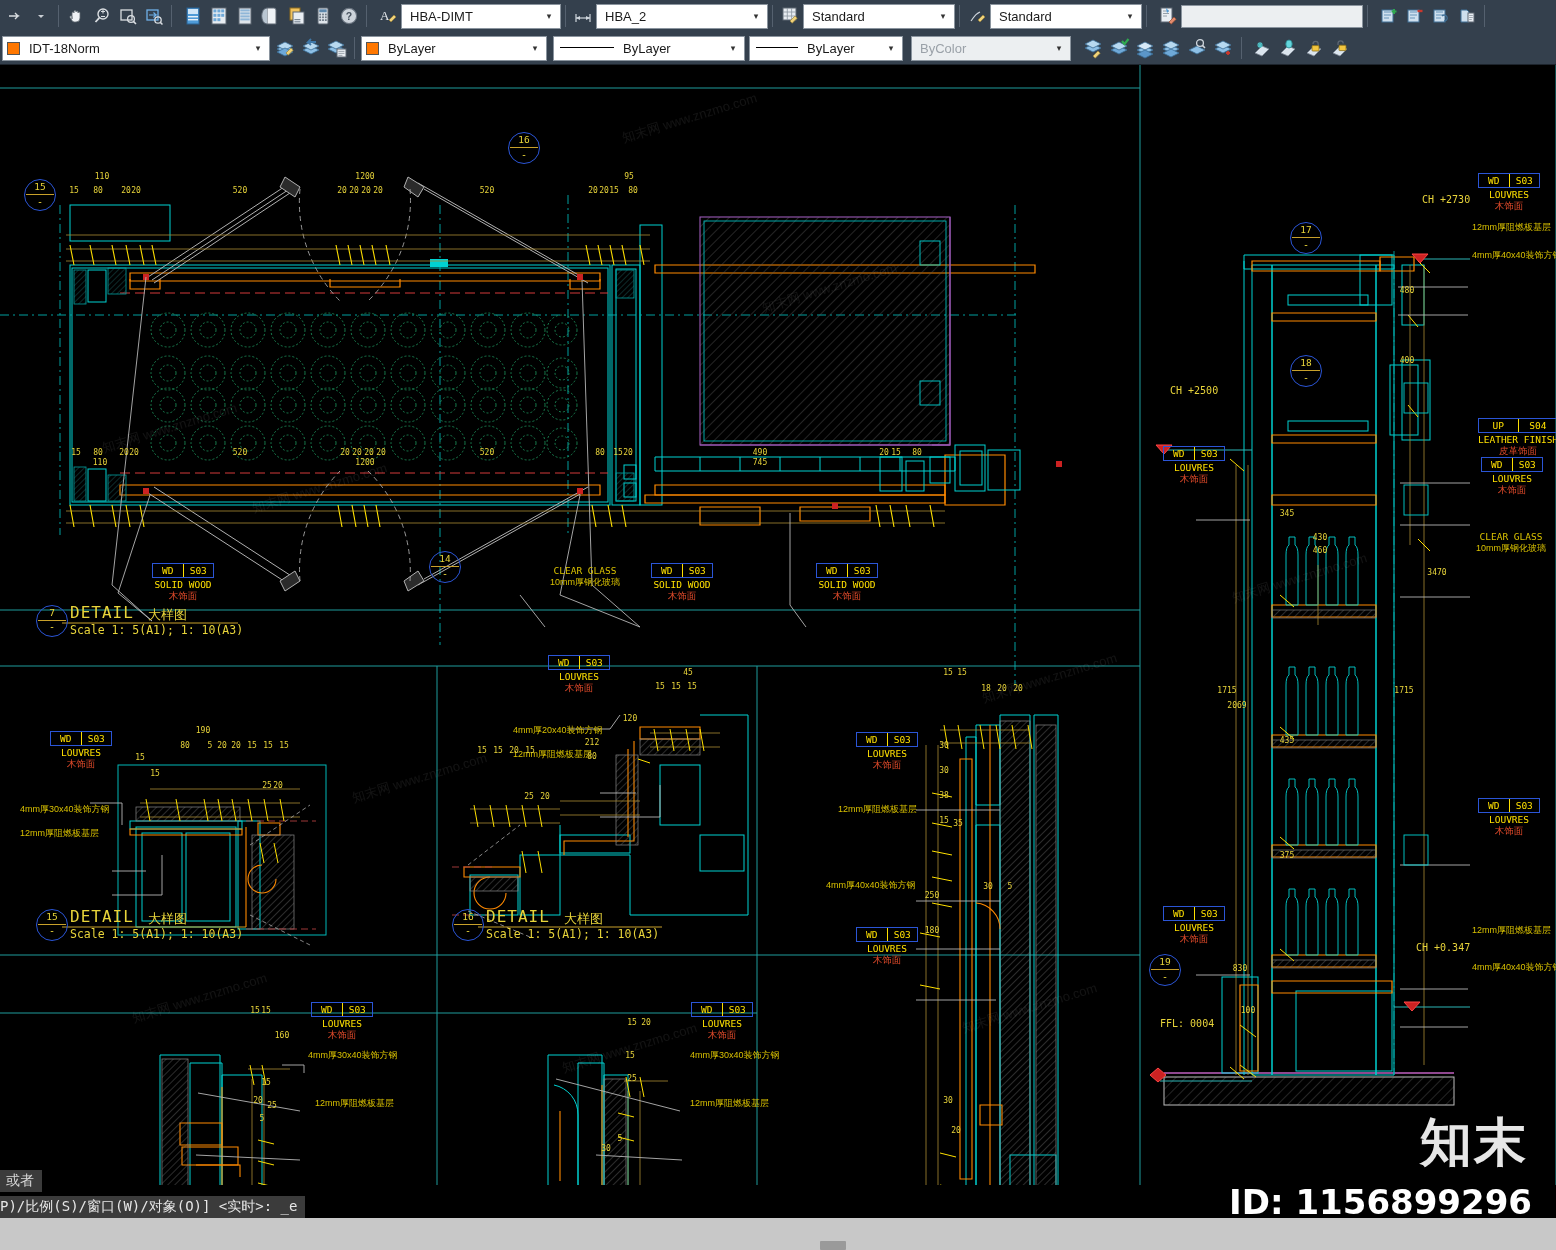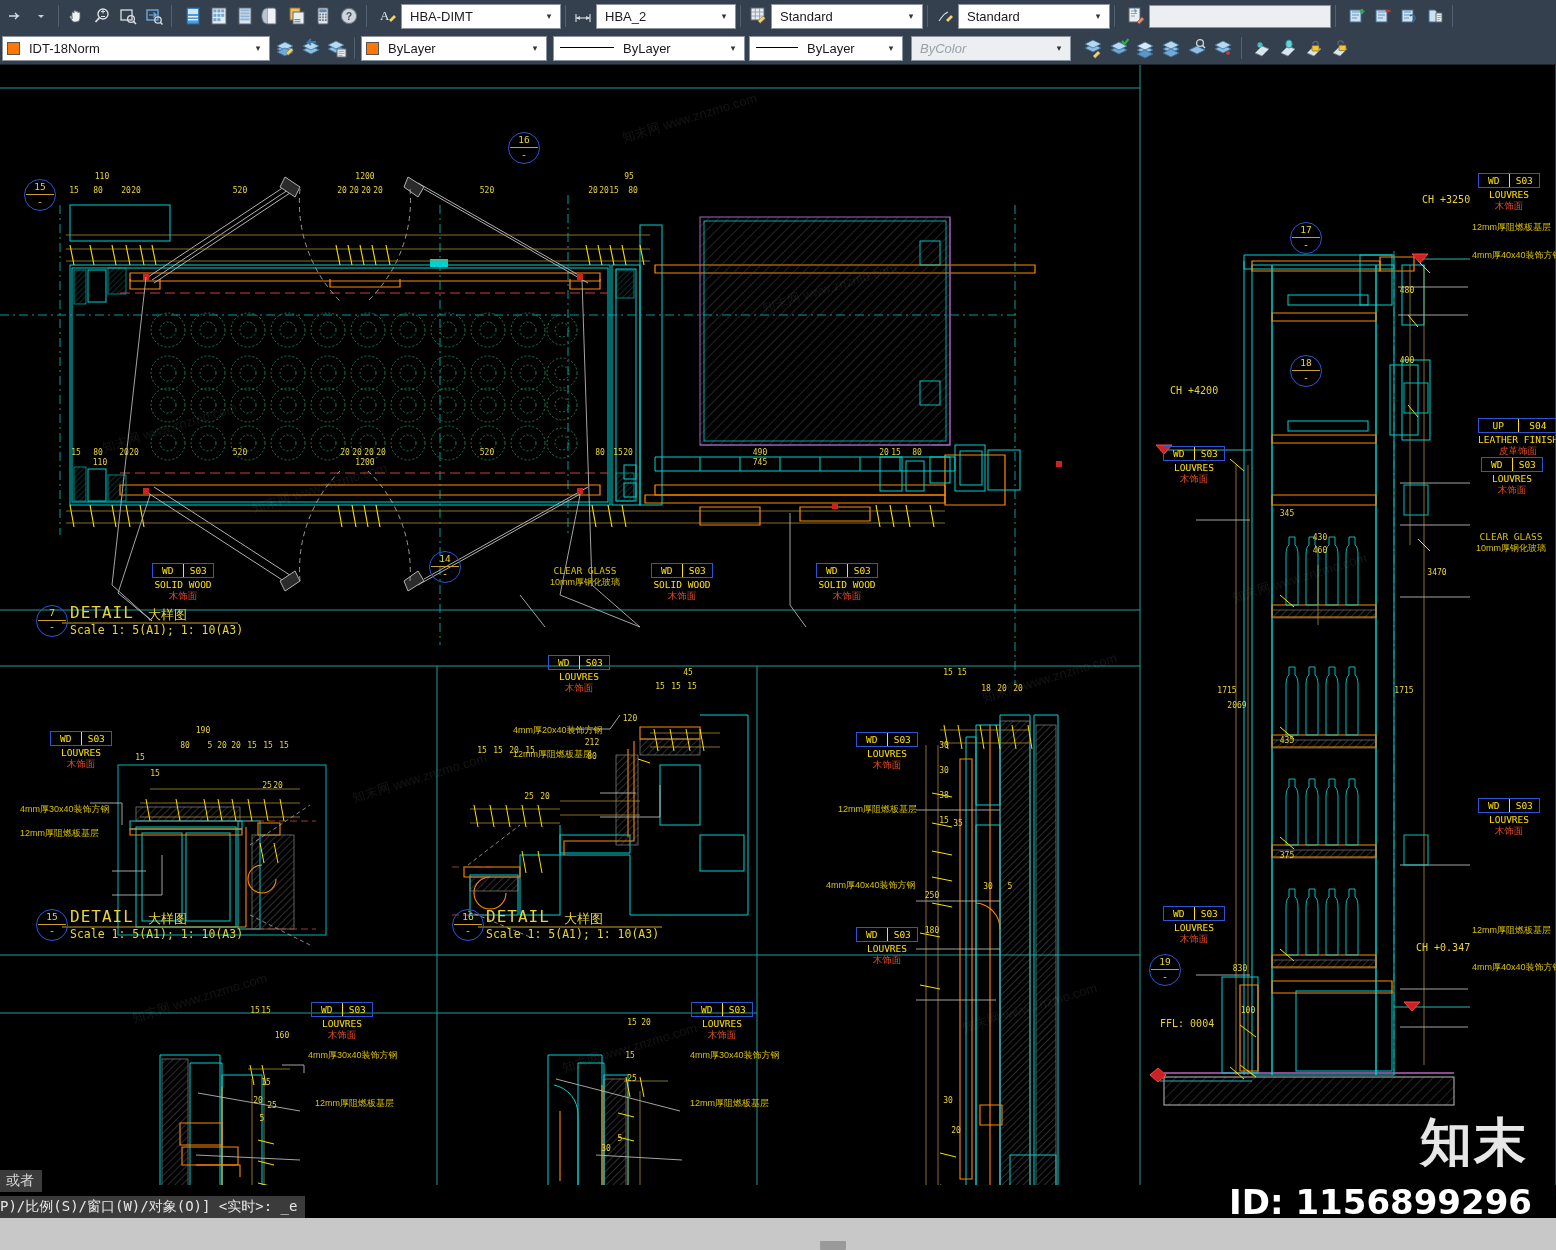--- a/index.html
+++ b/index.html
@@ -35,21 +35,21 @@
   .combo {
     height:25px; background:#fff; border:1px solid #8a949e;
     display:flex; align-items:center; position:relative;
     font-size:13px; color:#1a1a1a; padding:0 4px;
   }
   .combo .cval { flex:1; overflow:hidden; white-space:nowrap; padding-left:4px; }
   .combo .carrow {
     width:14px; text-align:center; color:#333; font-size:9px;
     font-family:"DejaVu Sans", sans-serif;
   }
-  .combo.disabled { background:#eceff1; color:#9aa1a8;font-style:italic; }
+  .combo.disabled { background:#eceff1; color:#9aa1a8; }
   .combo.disabled .cval { color:#9aa1a8; }
 
   .swatch { width:13px; height:13px; margin-right:5px; border:1px solid #555; flex:0 0 auto; }
   .lineprev { width:58px; height:10px; margin-right:3px; position:relative; flex:0 0 auto; }
   .lineprev::after {
     content:""; position:absolute; left:2px; right:2px; top:4px; height:1px; background:#000;
   }
 
   .textbox {
     height:23px; background:#eceff1; border:1px solid #8a949e;
@@ -241,21 +241,21 @@
       </div>
       <div class="tsep"></div>
       <div class="ticon">
         <svg width="20" height="20" viewBox="0 0 20 20">
           <path d="M3 12 h14" stroke="#cfd6dd" stroke-width="1.2"></path>
           <path d="M3 8 v8 M17 8 v8" stroke="#cfd6dd" stroke-width="1.2"></path>
           <path d="M3 12 l4 -2 v4 z" fill="#cfd6dd"></path>
           <path d="M17 12 l-4 -2 v4 z" fill="#cfd6dd"></path>
         </svg>
       </div>
-      <div class="combo" style="width:140px;">
+      <div class="combo" style="width:172px;">
         <span class="cval">HBA_2</span>
         <span class="carrow">▾</span>
       </div>
       <div class="tsep"></div>
       <div class="ticon">
         <svg width="20" height="20" viewBox="0 0 20 20">
           <rect x="3" y="2" width="13" height="12" fill="#e7ecf1" stroke="#5c6672"></rect>
           <path d="M3 6 h13 M3 10 h13 M7.3 2 v12 M11.6 2 v12" stroke="#8b95a0" stroke-width="0.8"></path>
           <path d="M10 15 l5 -5 l2.2 2.2 l-5 5 z" fill="#f0d27a" stroke="#9a8338" stroke-width="0.7"></path>
         </svg>
@@ -1275,22 +1275,22 @@
       <div style="position: absolute; white-space: nowrap; left: 20px; top: 738px; font-size: 9px; color: rgb(216, 192, 0);">4mm厚30x40装饰方钢</div>
       <div style="position: absolute; white-space: nowrap; left: 20px; top: 762px; font-size: 9px; color: rgb(216, 192, 0);">12mm厚阻燃板基层</div>
       <div style="position: absolute; white-space: nowrap; left: 513px; top: 659px; font-size: 9px; color: rgb(216, 192, 0);">4mm厚20x40装饰方钢</div>
       <div style="position: absolute; white-space: nowrap; left: 513px; top: 683px; font-size: 9px; color: rgb(216, 192, 0);">12mm厚阻燃板基层</div>
       <div style="position: absolute; white-space: nowrap; left: 838px; top: 738px; font-size: 9px; color: rgb(216, 192, 0);">12mm厚阻燃板基层</div>
       <div style="position: absolute; white-space: nowrap; left: 826px; top: 814px; font-size: 9px; color: rgb(216, 192, 0);">4mm厚40x40装饰方钢</div>
       <div style="position: absolute; white-space: nowrap; left: 308px; top: 984px; font-size: 9px; color: rgb(216, 192, 0);">4mm厚30x40装饰方钢</div>
       <div style="position: absolute; white-space: nowrap; left: 315px; top: 1032px; font-size: 9px; color: rgb(216, 192, 0);">12mm厚阻燃板基层</div>
       <div style="position: absolute; white-space: nowrap; left: 690px; top: 984px; font-size: 9px; color: rgb(216, 192, 0);">4mm厚30x40装饰方钢</div>
       <div style="position: absolute; white-space: nowrap; left: 690px; top: 1032px; font-size: 9px; color: rgb(216, 192, 0);">12mm厚阻燃板基层</div>
-      <div style="position: absolute; white-space: nowrap; left: 1422px; top: 129px; font-family: &quot;DejaVu Sans Mono&quot;, monospace; font-size: 10px; color: rgb(232, 212, 58);">CH  +3250</div>
-      <div style="position: absolute; white-space: nowrap; left: 1170px; top: 320px; font-family: &quot;DejaVu Sans Mono&quot;, monospace; font-size: 10px; color: rgb(232, 212, 58);">CH  +4200</div>
+      <div style="position: absolute; white-space: nowrap; left: 1422px; top: 129px; font-family: &quot;DejaVu Sans Mono&quot;, monospace; font-size: 10px; color: rgb(232, 212, 58);">CH  +2730</div>
+      <div style="position: absolute; white-space: nowrap; left: 1170px; top: 320px; font-family: &quot;DejaVu Sans Mono&quot;, monospace; font-size: 10px; color: rgb(232, 212, 58);">CH  +2500</div>
       <div style="position: absolute; white-space: nowrap; left: 1416px; top: 877px; font-family: &quot;DejaVu Sans Mono&quot;, monospace; font-size: 10px; color: rgb(232, 212, 58);">CH  +0.347</div>
       <div style="position: absolute; white-space: nowrap; left: 1160px; top: 953px; font-family: &quot;DejaVu Sans Mono&quot;, monospace; font-size: 10px; color: rgb(232, 212, 58);">FFL: 0004</div>
       <div style="position: absolute; white-space: nowrap; left: 102px; top: 111px; font-family: &quot;DejaVu Sans Mono&quot;, monospace; font-size: 8px; color: rgb(232, 212, 58); transform: translate(-50%, -50%);">110</div>
       <div style="position: absolute; white-space: nowrap; left: 74px; top: 125px; font-family: &quot;DejaVu Sans Mono&quot;, monospace; font-size: 8px; color: rgb(232, 212, 58); transform: translate(-50%, -50%);">15</div>
       <div style="position: absolute; white-space: nowrap; left: 98px; top: 125px; font-family: &quot;DejaVu Sans Mono&quot;, monospace; font-size: 8px; color: rgb(232, 212, 58); transform: translate(-50%, -50%);">80</div>
       <div style="position: absolute; white-space: nowrap; left: 126px; top: 125px; font-family: &quot;DejaVu Sans Mono&quot;, monospace; font-size: 8px; color: rgb(232, 212, 58); transform: translate(-50%, -50%);">20</div>
       <div style="position: absolute; white-space: nowrap; left: 136px; top: 125px; font-family: &quot;DejaVu Sans Mono&quot;, monospace; font-size: 8px; color: rgb(232, 212, 58); transform: translate(-50%, -50%);">20</div>
       <div style="position: absolute; white-space: nowrap; left: 240px; top: 125px; font-family: &quot;DejaVu Sans Mono&quot;, monospace; font-size: 8px; color: rgb(232, 212, 58); transform: translate(-50%, -50%);">520</div>
       <div style="position: absolute; white-space: nowrap; left: 365px; top: 111px; font-family: &quot;DejaVu Sans Mono&quot;, monospace; font-size: 8px; color: rgb(232, 212, 58); transform: translate(-50%, -50%);">1200</div>
       <div style="position: absolute; white-space: nowrap; left: 342px; top: 125px; font-family: &quot;DejaVu Sans Mono&quot;, monospace; font-size: 8px; color: rgb(232, 212, 58); transform: translate(-50%, -50%);">20</div>

